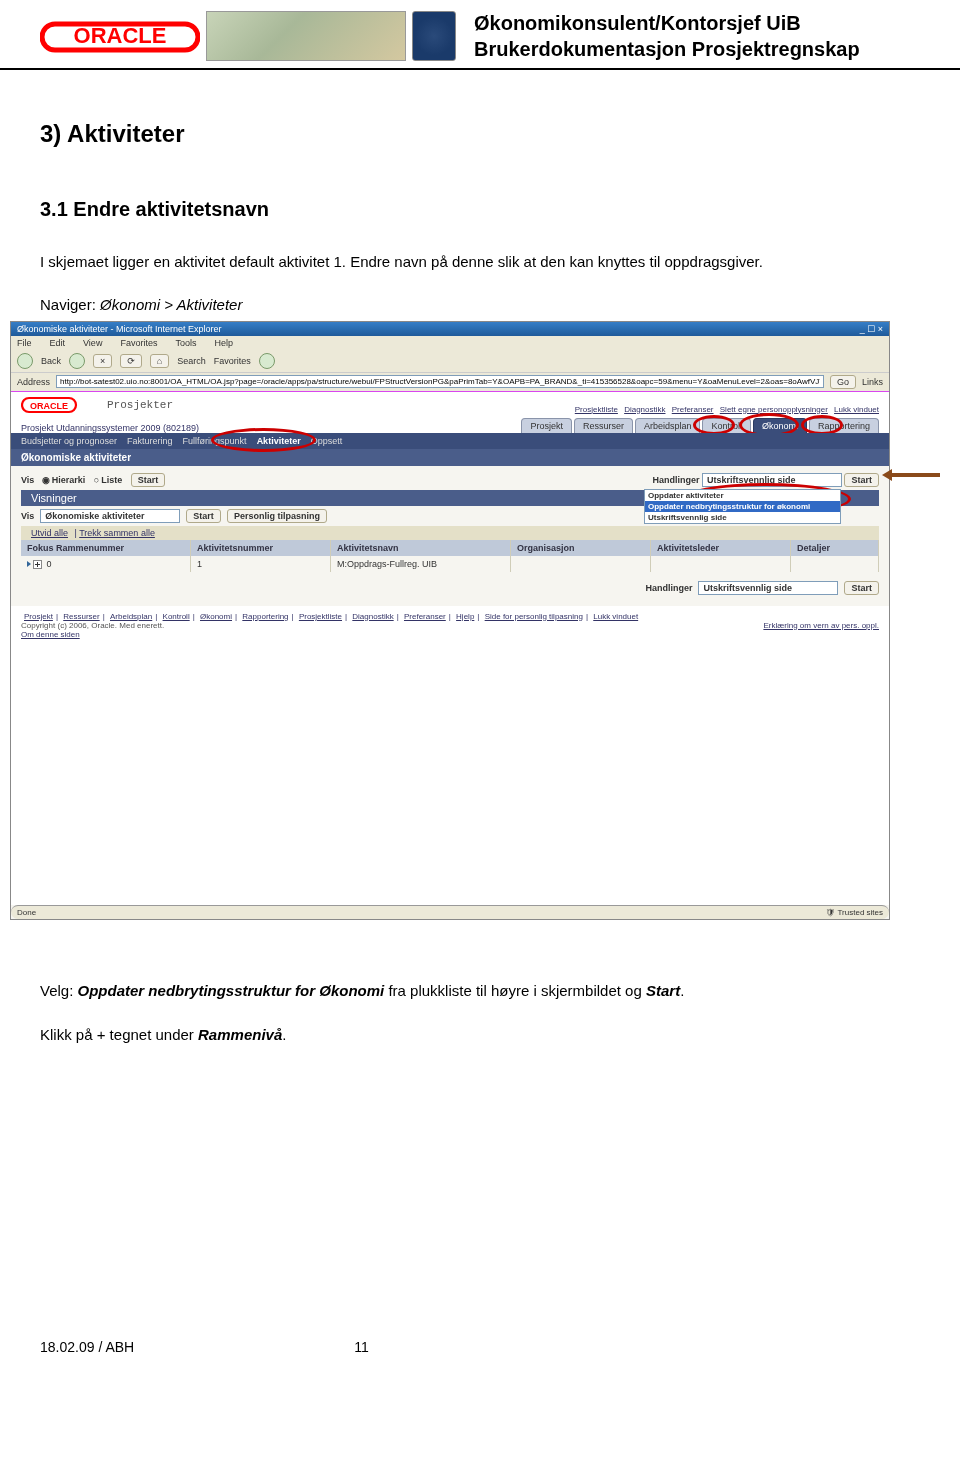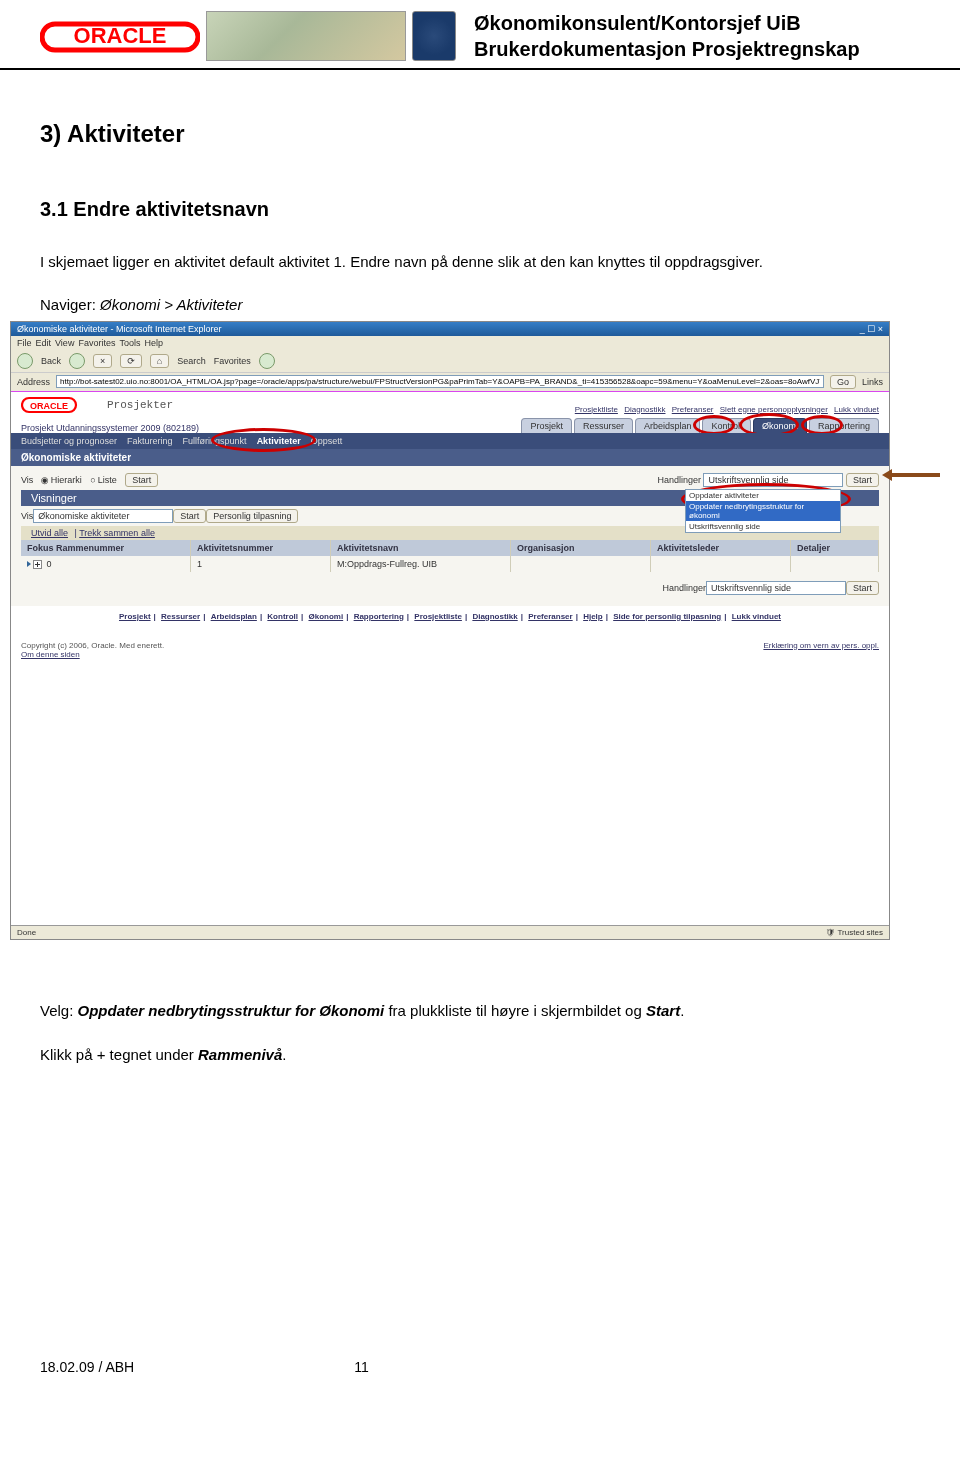--- a/index.html
+++ b/index.html
@@ -61,21 +61,21 @@
     color: #333;
     font-family: Tahoma, Arial, sans-serif;
   }
   .ss-titlebar {
     background: linear-gradient(#357ec7, #1f5a9a);
     color: #fff;
     padding: 2px 6px;
     font-size: 9px;
     display: flex; justify-content: space-between; align-items: center;
   }
-  .ss-menubar { background:#ece9d8; padding:2px 6px; font-size:9px; display:flex; gap:4px; }
+  .ss-menubar { background:#ece9d8; padding:2px 6px; font-size:9px; display:flex; gap:18px; }
   .ss-toolbar { background:#ece9d8; padding:3px 6px; font-size:9px; display:flex; gap:8px; align-items:center; border-bottom:1px solid #ccc;}
   .ss-btn { background:#f4f2eb; border:1px solid #b0a98a; border-radius:3px; padding:1px 6px; font-size:9px; }
   .ss-toolbar .circ { width:16px; height:16px; border-radius:50%; background:#d8ead0; border:1px solid #7a9a6a; display:inline-block; }
   .ss-addr { background:#ece9d8; padding:2px 6px; display:flex; gap:6px; align-items:center; border-bottom:1px solid #d946ef;}
   .ss-addr input { flex:1; font-size:8px; padding:1px 3px; border:1px solid #7f9db9; background:#fff; }
   .ss-oracle {
     background:#fff; padding:4px 10px; display:flex; justify-content:space-between; align-items:flex-end;
   }
   .ss-oracle-left { display:flex; align-items:center; gap:6px; }
   .ss-oracle-logo { width:80px; }
@@ -84,39 +84,39 @@
   .ss-links span { margin-left:4px; text-decoration:underline; }
   .ss-tabs-row { background:#fff; padding:0 10px; display:flex; justify-content:space-between; align-items:flex-end; border-bottom:0; }
   .ss-proj-name { color:#336; font-size:9px; }
   .ss-tabs { display:flex; gap:2px; }
   .ss-tab { background:#c8d0e0; border:1px solid #8a94aa; border-bottom:none; border-radius:4px 4px 0 0; padding:2px 8px; font-size:9px; }
   .ss-tab.active { background:#3a4d7a; color:#fff; border-color:#2a3a60; }
   .ss-subtabs { background:#3a4d7a; color:#ddd; padding:3px 10px; font-size:9px; display:flex; gap:10px; }
   .ss-subtabs .act { color:#fff; font-weight:bold; }
   .ss-section-h { background:#4a5d8a; color:#fff; padding:3px 10px; font-size:10px; font-weight:bold; }
   .ss-body { background:#f6f5f0; padding:4px 10px 8px; }
-  .ss-row { display:flex; align-items:center; padding:3px 0; font-size:9px; }
+  .ss-row { display:flex; align-items:center; gap:6px; padding:3px 0; font-size:9px;font-weight:bold; }
   .ss-row.right { justify-content:flex-end; }
   .ss-row.split { justify-content:space-between; }
   .ss-radio { display:inline-flex; align-items:center; gap:2px; margin-right:6px;}
   .ss-select { background:#fff; border:1px solid #7f9db9; padding:1px 4px; font-size:9px; min-width:140px; display:inline-block; }
   .ss-sub-h { background:#4a5d8a; color:#fff; padding:2px 10px; font-size:11px; }
   .ss-linkbar { background:#e4e0c8; padding:2px 10px; font-size:9px; color:#336; }
   .ss-linkbar span { text-decoration:underline; margin-right:4px; }
   .ss-table-h { background:#bfc9d9; display:flex; font-size:9px; font-weight:bold; color:#334; }
   .ss-table-h div, .ss-table-r div { padding:3px 6px; border-right:1px solid #d0cdb8; }
   .ss-table-r { display:flex; background:#f6f5f0; font-size:9px; }
   .col1 { width:170px; } .col2 { width:140px; } .col3 { width:180px; }
   .col4 { width:140px; } .col5 { width:140px; } .col6 { flex:1; }
   .ss-footer { background:#fff; padding:6px 10px; font-size:8px; color:#555; }
-  .ss-footer-links { text-align:center; color:#336; margin-bottom:20px;font-weight:bold; }
+  .ss-footer-links { color:#336; margin-bottom:0; }
   .ss-footer-links span { text-decoration:underline; margin:0 3px; }
   .ss-footer-bottom { display:flex; justify-content:space-between; font-size:8px; }
   .ss-spacer { height:260px; background:#fff; }
-  .ss-statusbar { background:#ece9d8; border-top:1px solid #999; padding:2px 6px; font-size:8px; display:flex; justify-content:space-between;}
+  .ss-statusbar { background:#ece9d8; border-top:1px solid #999; padding:2px 6px; font-size:8px; display:flex; justify-content:space-between;border-radius:7px;}
   .red-oval { position:absolute; border:3px solid #cc0000; border-radius:50%; pointer-events:none; }
   .red-oval.o1 { width:105px; height:24px; }
   .red-oval.o2 { width:60px; height:24px; }
   .red-oval.o3 { width:42px; height:20px; }
   .red-oval.o4 { width:170px; height:32px; }
   .arrow-left {
     position:absolute;
     width:58px; height:12px;
   }
   .arrow-left::before {
@@ -249,21 +249,21 @@
           <div>
             <span>Vis</span>&nbsp;&nbsp;
             <span class="ss-radio">◉ <span>Hierarki</span></span>
             <span class="ss-radio">○ <span>Liste</span></span>
             <span class="ss-btn">Start</span>
           </div>
           <div style="position:relative;">
             <span>Handlinger</span>
             <span class="ss-select">Utskriftsvennlig side</span>
             <span class="ss-btn">Start</span>
-            <div style="position:absolute; right:38px; top:16px; background:#fff; border:1px solid #7f9db9; font-size:8px; width:156px; z-index:2;">
+            <div style="position:absolute; right:38px; top:16px; background:#fff; border:1px solid #7f9db9; font-size:8px; width:197px; z-index:2;">
               <div style="padding:1px 3px;">Oppdater aktiviteter</div>
               <div style="padding:1px 3px; background:#316ac5; color:#fff;">Oppdater nedbrytingsstruktur for økonomi</div>
               <div style="padding:1px 3px;">Utskriftsvennlig side</div>
             </div>
             <span class="red-oval o4" style="right:28px; top:10px;"></span>
           </div>
         </div>
 
         <div class="ss-sub-h">Visninger</div>
         <div class="ss-row">

